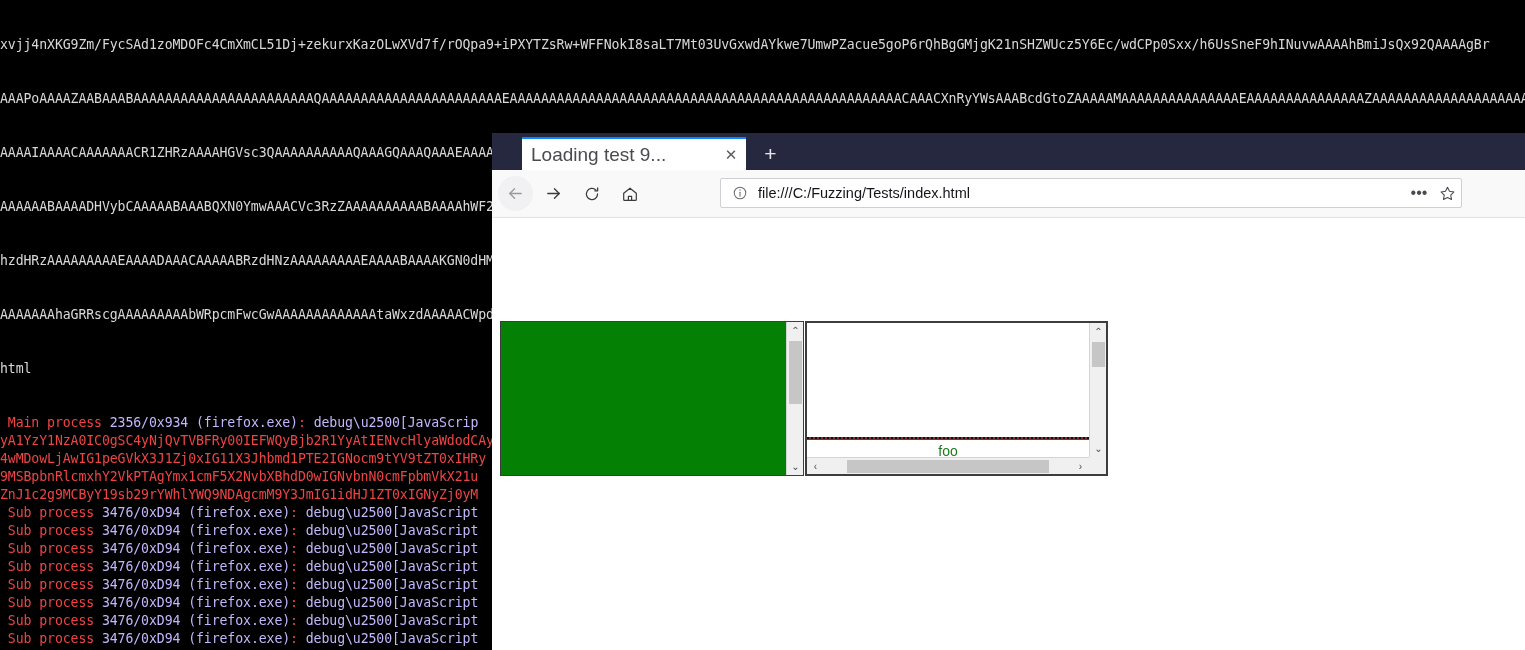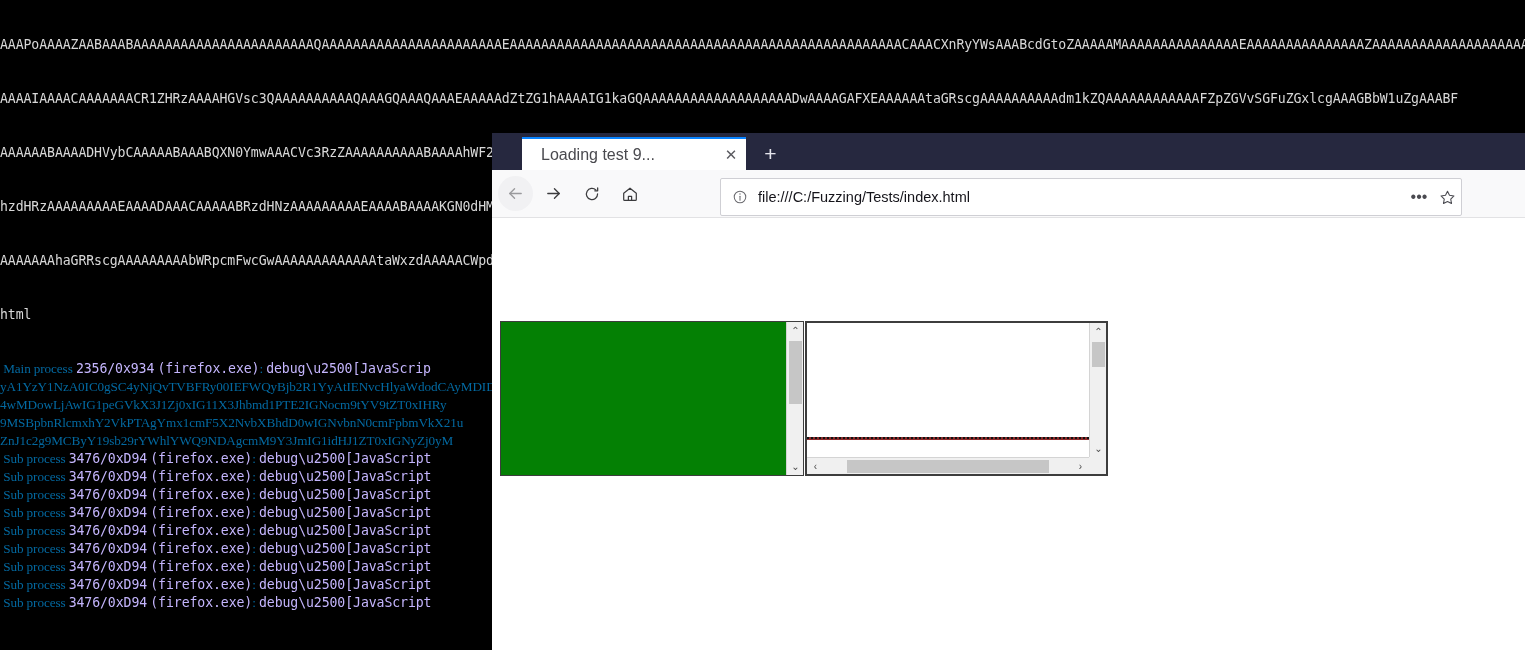--- a/index.html
+++ b/index.html
@@ -23,21 +23,21 @@
     font-size: 13.2px;
     line-height: 18px;
     white-space: pre;
     overflow: hidden;
     letter-spacing: -0.1px;
   }
   .cline { height: 18px; overflow: hidden; }
   .gib { color: #d8d8d8; }
   .g { color: #c4b5fd; }       
   .gd { color: #c4b5fd; }      
-  .w { color: #0369a1; font-family: Liberation Serif, serif; }
+  .w { color: #ef4444; }
 
   
   #fxwin {
     position: absolute;
     left: 492px; top: 133px;
     width: 1033px; height: 517px;
     background: #ffffff;
     overflow: hidden;
   }
   #tabstrip {
@@ -48,22 +48,22 @@
   .tab {
     position: absolute;
     left: 30px; top: 4px;
     width: 224px; height: 33px;
     background: #ffffff;
     border-top: 2px solid #0a84ff;
     display: flex; align-items: center;
   }
   .tab-title {
     flex: 1;
-    padding-left: 19px;
-    font-size: 16px;
+    padding-left: 9px;
+    font-size: 19px;
     color: #4a4a4f;
     white-space: nowrap; overflow: hidden;
   }
   .tab-close {
     width: 30px; height: 100%;
     display: flex; align-items: center; justify-content: center;
     color: #5a5a60; font-size: 15px;
   }
   .newtab {
     position: absolute;
@@ -89,21 +89,21 @@
   .navbtn.disabled { color: #9a9a9d; }
   .navbtn.circled {
     border-radius: 50%;
     background: #f1f1f3;
   }
   .navbtn svg { display: block; }
 
   #urlbar {
     position: absolute;
     left: 228px; top: 8px;
-    width: 742px; height: 38px;
+    width: 742px; height: 30px;
     background: #ffffff;
     border: 1px solid #cfcfd4;
     border-radius: 2px;
     display: flex; align-items: center;
   }
   #urlbar .info-ic { margin-left: 11px; color: #6b6b70; display: flex; }
   #url-text {
     flex: 1;
     margin-left: 10px;
     font-size: 14.5px;
@@ -212,20 +212,21 @@
     position: absolute; right: 0; bottom: 0;
     width: 17px; height: 17px; background: #f0f0f0;
   }
 </style>
 </head>
 <body>
 
 <div id="root">
 
   <div id="console">
+    <div class="cline gib">xvjj4nXKG9Zm/FycSAd1zoMDOFc4CmXmCL51Dj+zekurxKazOLwXVd7f/rOQpa9+iPXYTZsRw+WFFNokI8saLT7Mt03UvGxwdAYkwe7UmwPZacue5goP6rQhBgGMjgK21nSHZWUcz5Y6Ec/wdCPp0Sxx/h6UsSneF9hINuvwAAAAhBmiJsQx92QAAAAgBr</div>
     <div class="cline gib">AAAPoAAAAZAABAAABAAAAAAAAAAAAAAAAAAAAAAAQAAAAAAAAAAAAAAAAAAAAAAAEAAAAAAAAAAAAAAAAAAAAAAAAAAAAAAAAAAAAAAAAAAAAAAAAAACAAACXnRyYWsAAABcdGtoZAAAAAMAAAAAAAAAAAAAAAEAAAAAAAAAAAAAAAZAAAAAAAAAAAAAAAAAAAAAA</div>
     <div class="cline gib">AAAAIAAAACAAAAAAACR1ZHRzAAAAHGVsc3QAAAAAAAAAAQAAAGQAAAQAAAEAAAAAdZtZG1hAAAAIG1kaGQAAAAAAAAAAAAAAAAAAADwAAAAGAFXEAAAAAAtaGRscgAAAAAAAAAAdm1kZQAAAAAAAAAAAAFZpZGVvSGFuZGxlcgAAAGBbW1uZgAAABF</div>
     <div class="cline gib">AAAAAABAAAADHVybCAAAAABAAABQXN0YmwAAACVc3RzZAAAAAAAAAABAAAAhWF2YzEAAAAAAAAAAQAAAAAAAAAAAAAAAAAAAAAAAAAAAAAAAAAAAAAAAAAAAAY//8AAAAvYXZjQwFkAAr/4QAV</div>
     <div class="cline gib">hzdHRzAAAAAAAAAEAAAADAAACAAAAABRzdHNzAAAAAAAAAEAAAABAAAAKGN0dHMAAAAAAAAwAAAAEAAAQAAAAAQAABgAAAACAAAAABxzdHNjAAAAAAAAAEAAAABAAAAwAAAEAAAAgc3RzegAAAAAAAAAAAAAwAAA3MAAAAMAAAADAAAA</div>
     <div class="cline gib">AAAAAAAhaGRRscgAAAAAAAAAbWRpcmFwcGwAAAAAAAAAAAAAtaWxzdAAAAACWpdG9vAAAAHWRhdGEAAAABAAAAAExhdmY1NiNi40MC4xMDA= ╪╡ ─▄┘ Γ┬ δ ú‰┤ φ╪≤ú ║ Error Code: NS_ERROR_DOM_MEDIA_METADATA_ERR (0x806e0</div>
     <div class="cline gib">html</div>
     <div id="logrows"><div class="cline"><span class="w"> Main process </span><span class="g">2356/0x934</span><span class="w"> </span><span class="g">(firefox.exe)</span><span class="w">: </span><span class="gd">debug\u2500[JavaScrip</span></div><div class="cline"><span class="w">yA1YzY1NzA0IC0gSC4yNjQvTVBFRy00IEFWQyBjb2R1YyAtIENvcHlyaWdodCAyMDID</span></div><div class="cline"><span class="w">4wMDowLjAwIG1peGVkX3J1Zj0xIG11X3Jhbmd1PTE2IGNocm9tYV9tZT0xIHRy</span></div><div class="cline"><span class="w">9MSBpbnRlcmxhY2VkPTAgYmx1cmF5X2NvbXBhdD0wIGNvbnN0cmFpbmVkX21u</span></div><div class="cline"><span class="w">ZnJ1c2g9MCByY19sb29rYWhlYWQ9NDAgcmM9Y3JmIG1idHJ1ZT0xIGNyZj0yM</span></div><div class="cline"><span class="w"> Sub process </span><span class="g">3476/0xD94</span><span class="w"> </span><span class="g">(firefox.exe)</span><span class="w">: </span><span class="gd">debug\u2500[JavaScript</span></div><div class="cline"><span class="w"> Sub process </span><span class="g">3476/0xD94</span><span class="w"> </span><span class="g">(firefox.exe)</span><span class="w">: </span><span class="gd">debug\u2500[JavaScript</span></div><div class="cline"><span class="w"> Sub process </span><span class="g">3476/0xD94</span><span class="w"> </span><span class="g">(firefox.exe)</span><span class="w">: </span><span class="gd">debug\u2500[JavaScript</span></div><div class="cline"><span class="w"> Sub process </span><span class="g">3476/0xD94</span><span class="w"> </span><span class="g">(firefox.exe)</span><span class="w">: </span><span class="gd">debug\u2500[JavaScript</span></div><div class="cline"><span class="w"> Sub process </span><span class="g">3476/0xD94</span><span class="w"> </span><span class="g">(firefox.exe)</span><span class="w">: </span><span class="gd">debug\u2500[JavaScript</span></div><div class="cline"><span class="w"> Sub process </span><span class="g">3476/0xD94</span><span class="w"> </span><span class="g">(firefox.exe)</span><span class="w">: </span><span class="gd">debug\u2500[JavaScript</span></div><div class="cline"><span class="w"> Sub process </span><span class="g">3476/0xD94</span><span class="w"> </span><span class="g">(firefox.exe)</span><span class="w">: </span><span class="gd">debug\u2500[JavaScript</span></div><div class="cline"><span class="w"> Sub process </span><span class="g">3476/0xD94</span><span class="w"> </span><span class="g">(firefox.exe)</span><span class="w">: </span><span class="gd">debug\u2500[JavaScript</span></div><div class="cline"><span class="w"> Sub process </span><span class="g">3476/0xD94</span><span class="w"> </span><span class="g">(firefox.exe)</span><span class="w">: </span><span class="gd">debug\u2500[JavaScript</span></div></div>
   </div>
 
   <div id="fxwin">
@@ -289,20 +290,21 @@
         <div class="vsb">
           <div class="sb-btn sb-up">⌃</div>
           <div class="vthumb" style="top:19px;height:63px;"></div>
           <div class="sb-btn sb-dn">⌄</div>
         </div>
       </div>
 
       <div class="frame" id="foobox">
         <div id="fooinner">
           <div id="hr-dots"></div>
+          <div id="foolabel">foo</div>
         </div>
         <div class="vsb withh">
           <div class="sb-btn sb-up">⌃</div>
           <div class="vthumb" style="top:19px;height:25px;"></div>
           <div class="sb-btn sb-dn">⌄</div>
         </div>
         <div class="hsb">
           <div class="sb-btn sb-lt">‹</div>
           <div class="hthumb" style="left:40px;right:40px;"></div>
           <div class="sb-btn sb-rt">›</div>

